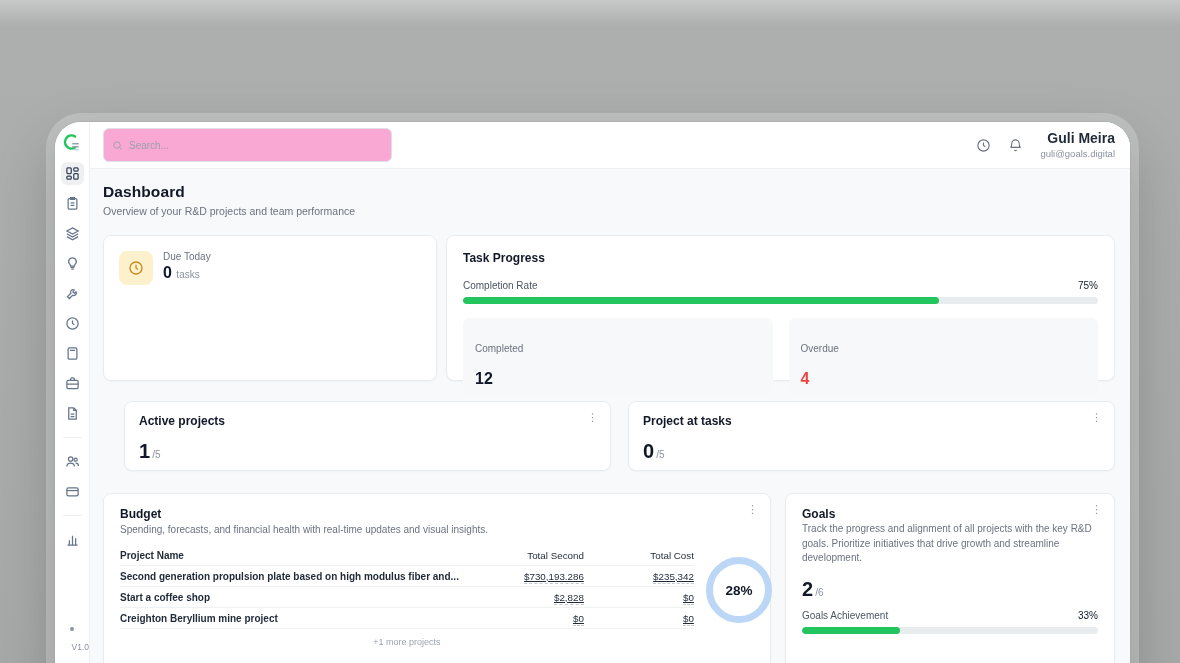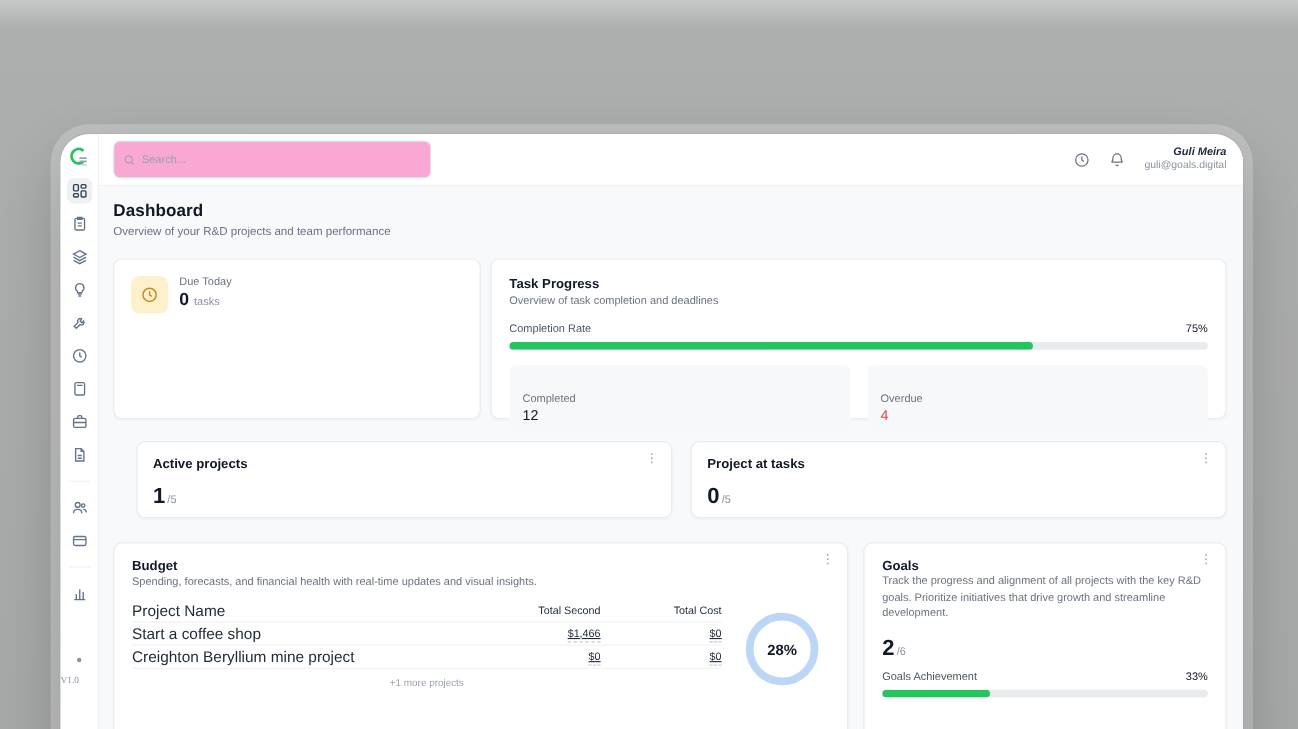--- a/index.html
+++ b/index.html
@@ -17,36 +17,36 @@
   .sidebar{ width:35px; background:#fff; border-right:1px solid #eef0f2;
     display:flex; flex-direction:column; align-items:center; padding-top:10px; position:relative;}
   .logo{ width:20px; height:20px; margin-bottom:10px; }
   .side-item{ width:23px; height:23px; display:flex; align-items:center; justify-content:center;
     border-radius:6px; color:#64748b; cursor:pointer; }
   .side-item + .side-item{ margin-top:0; }
   .side-list{ display:flex; flex-direction:column; gap:7px; align-items:center;}
   .side-item.active{ background:#eef0f2; color:#334155; }
   .side-item svg{ width:15px; height:15px; }
   .side-div{ width:19px; height:1px; background:#eef0f2; margin:5px 0; }
-  .side-bottom{ position:absolute; top:476px; left:0; width:100%; text-align:left;font-family:Liberation Serif, serif; }
+  .side-bottom{ position:absolute; top:505px; left:0; width:100%; text-align:right; }
   .side-dot{ width:4px; height:4px; border-radius:50%; background:#8b93a1; margin:0 auto 11px; }
   .side-version{ font-size:8.5px; color:#8b93a1; }
   
   .main{ flex:1; display:flex; flex-direction:column; background:#f8f9fb; min-width:0;}
   .topbar{ height:47px; background:#fff; border-bottom:1px solid #eef0f2;
     display:flex; align-items:center; padding:0 15px 0 13px; flex:0 0 47px;}
   .search{ width:289px; height:22px; border:1px solid #dde0e4; border-radius:6px;
     display:flex; align-items:center; padding:16px 8px; gap:6px; background:#f9a8d4; color:#98a0a8;}
   .search input{ border:none; outline:none; flex:1; font-size:10px; color:#4b5563; background:transparent;
     font-family:"Liberation Sans", sans-serif;}
   .search input::placeholder{ color:#98a0a8; }
   .topbar-right{ margin-left:auto; display:flex; align-items:center; gap:17px; }
   .tb-icon{ width:15px; height:15px; color:#6b7280; cursor:pointer; display:flex;}
   .user-block{ text-align:right; line-height:1.25;}
-  .user-name{ font-size:10px; font-weight:700; color:#1f2937;font-style:italic;}
+  .user-name{ font-size:14px; font-weight:700; color:#1f2937;}
   .user-email{ font-size:9.5px; color:#8b93a1;}
   
   .content{ flex:1; padding:14px 15px 0 13px; overflow:hidden;}
   .page-title{ font-size:15.5px; font-weight:700; color:#111827; letter-spacing:.1px;}
   .page-sub{ font-size:10.5px; color:#6b7280; margin-top:4px;}
   .card{ background:#fff; border:1px solid #e9ecef; border-radius:8px;
     box-shadow:0 1px 2px rgba(16,24,40,.03);}
   .row1{ display:flex; gap:9px; margin-top:18px;}
   .card-due{ width:334px; height:146px; padding:15px; display:flex; gap:10px; align-items:flex-start;}
   .due-icon{ width:34px; height:34px; border-radius:8px; background:#fdf1cd; color:#c98b1f;
@@ -59,36 +59,36 @@
   .card-title{ font-size:12px; font-weight:700; color:#111827;}
   .card-sub{ font-size:10px; color:#6b7280; margin-top:3px;}
   .cr-row{ display:flex; align-items:center; justify-content:space-between; margin-top:15px;}
   .cr-label{ font-size:10px; color:#4b5563;}
   .cr-pct{ font-size:10px; font-weight:400; color:#111827;}
   .bar{ height:7px; border-radius:4px; background:#e9ecef; margin-top:6px; overflow:hidden;}
   .bar-fill{ height:100%; border-radius:4px; background:#22c55e;}
   .stat-row{ display:flex; gap:16px; margin-top:14px;}
   .stat-box{ flex:1; background:#f7f8f9; border-radius:6px; padding:9px 12px;}
   .stat-label{ font-size:10px; color:#6b7280;margin-top:16px;}
-  .stat-value{ font-size:13px; font-weight:400; color:#111827; margin-top:2px;}
+  .stat-value{ font-size:16px; font-weight:700; color:#111827; margin-top:16px;}
   .stat-value.red{ color:#ef4444;}
   .row2{ display:flex; gap:17px; margin-top:20px;padding-left:21px;}
   .card-kpi{ flex:1; height:70px; padding:12px 14px; position:relative;}
   .kebab{ position:absolute; top:10px; right:12px; color:#8b93a1; font-size:11px; cursor:pointer;
     line-height:1; letter-spacing:0;}
   .kpi-value-row{ margin-top:12px; display:flex; align-items:baseline; gap:2px;}
   .kpi-value{ font-size:20px; font-weight:800; color:#111827;}
   .kpi-total{ font-size:10px; color:#8b93a1;}
   .row3{ display:flex; gap:14px; margin-top:22px;}
   .card-budget{ width:668px; padding:13px 16px 0; position:relative; height:200px;}
   .budget-body{ display:flex; margin-top:10px; gap:12px;}
   .btable{ flex:1; }
   .btr{ display:flex; align-items:center; border-bottom:1px solid #f0f1f3; height:21px;}
   .btr.head{ color:#6b7280; font-size:9.5px;}
-  .btd-name{ flex:1; font-size:14px; color:#1f2937; white-space:nowrap; overflow:hidden; text-overflow:ellipsis;}
+  .btd-name{ flex:1; font-size:10px; color:#1f2937; white-space:nowrap; overflow:hidden; text-overflow:ellipsis;font-weight:bold;}
   .btd-budget{ width:125px; text-align:right; font-size:9.8px; color:#1f2937;}
   .btd-cost{ width:110px; text-align:right; font-size:9.8px; color:#1f2937;}
   .val-link{ text-decoration:underline; border-bottom:1px dashed #c3c8cf; padding-bottom:1px; cursor:pointer;}
   .more-link{ text-align:center; font-size:9px; color:#9ca3af; margin-top:8px; cursor:pointer;}
   .ring-col{ width:86px; display:flex; align-items:flex-start; justify-content:center; padding-top:12px;}
   .ring{ width:66px; height:66px; border-radius:50%; border:7px solid #bcd7f5;
     display:flex; align-items:center; justify-content:center;}
   .ring-text{ font-size:13.5px; font-weight:800; color:#111827;}
   .card-goals{ flex:1; padding:13px 16px; position:relative; height:200px;}
   .goals-desc{ font-size:10px; color:#6b7280; margin-top:1px; line-height:1.45; max-width:300px;}
@@ -270,21 +270,20 @@
             </svg>
           </div>
           <div>
             <div class="due-label">Due Today</div>
             <div class="due-count"><span>0</span> <span class="due-unit">tasks</span></div>
           </div>
         </div>
 
         <div class="card card-task">
           <div class="card-title">Task Progress</div>
-          <div class="card-sub">Overview of task completion and deadlines</div>
           <div class="cr-row">
             <span class="cr-label">Completion Rate</span>
             <span class="cr-pct">75%</span>
           </div>
           <div class="bar">
             <div class="bar-fill" style="width: 75%;"></div>
           </div>
           <div class="stat-row">
             <div class="stat-box">
               <div class="stat-label">Completed</div>
@@ -323,22 +322,27 @@
           <span class="kebab">⋮</span>
           <div class="card-sub">Spending, forecasts, and financial health with real-time updates and visual insights.</div>
           <div class="budget-body">
             <div class="btable">
               <div class="btr head">
                 <div class="btd-name">Project Name</div>
                 <div class="btd-budget">Total Second</div>
                 <div class="btd-cost">Total Cost</div>
               </div>
               <div class="btr">
+                <div class="btd-name">Second generation propulsion plate based on high modulus fiber and...</div>
+                <div class="btd-budget"><span class="val-link">$730,193.286</span></div>
+                <div class="btd-cost"><span class="val-link">$235,342</span></div>
+              </div>
+              <div class="btr">
                 <div class="btd-name">Start a coffee shop</div>
-                <div class="btd-budget"><span class="val-link">$1,466</span></div>
+                <div class="btd-budget"><span class="val-link">$2,828</span></div>
                 <div class="btd-cost"><span class="val-link">$0</span></div>
               </div>
               <div class="btr">
                 <div class="btd-name">Creighton Beryllium mine project</div>
                 <div class="btd-budget"><span class="val-link">$0</span></div>
                 <div class="btd-cost"><span class="val-link">$0</span></div>
               </div>
               <div class="more-link">+1 more projects</div>
             </div>
             <div class="ring-col">

